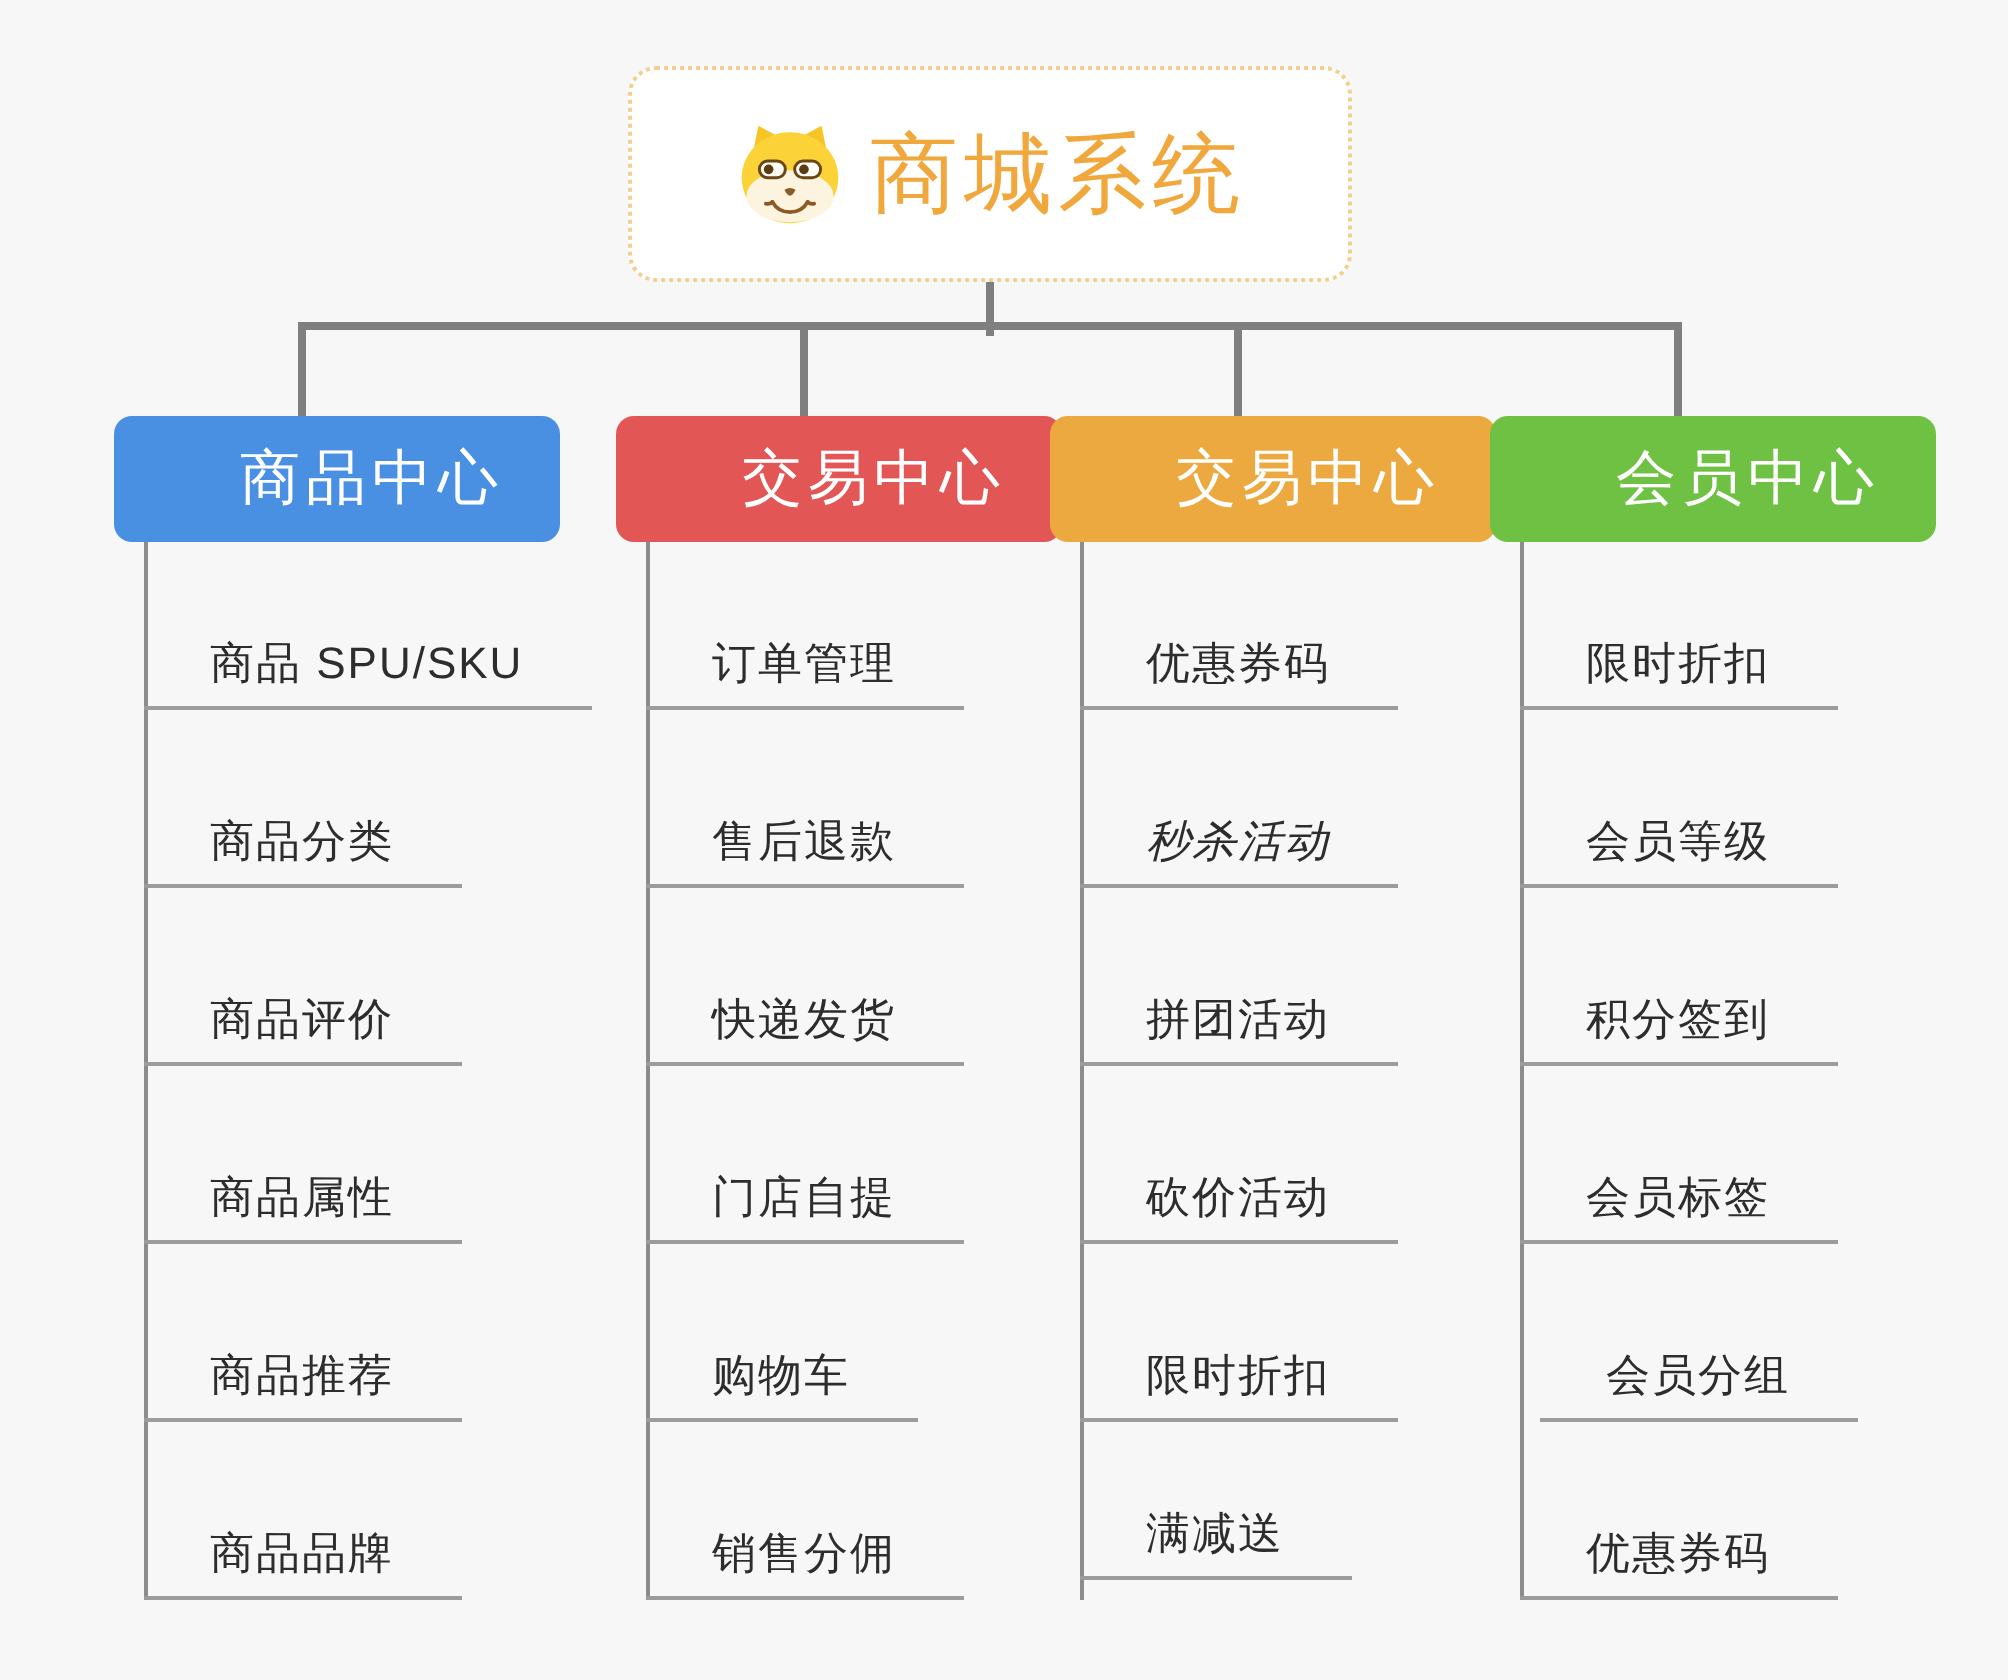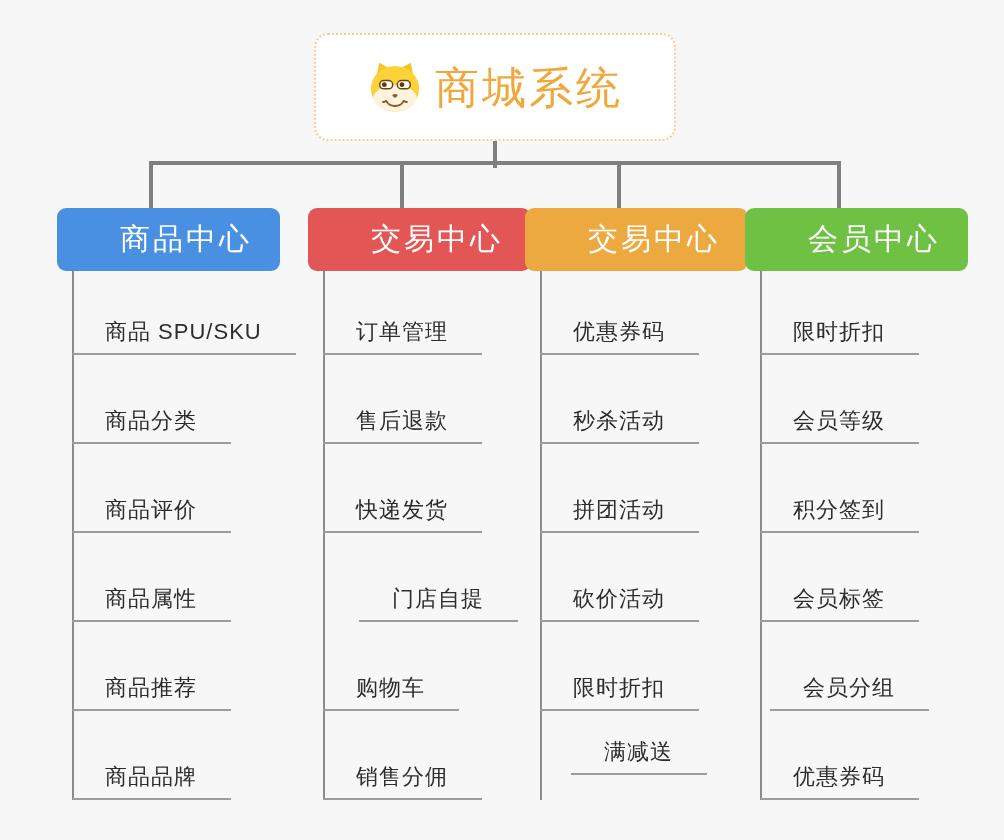--- a/index.html
+++ b/index.html
@@ -106,33 +106,33 @@
         <div class="leaf" style="top: 316px; text-align: right;"><span>商品属性</span></div>
         <div class="leaf" style="top: 405px;"><span>商品推荐</span></div>
         <div class="leaf" style="top: 494px;"><span>商品品牌</span></div>
       </div>
       <div class="conn conn-stub" style="left: 400px;"></div>
       <div class="branch-box" style="left: 308px; background: rgb(226, 87, 85);">交易中心</div>
       <div class="column" style="left: 323px;">
         <div class="leaf" style="top: 49px;"><span>订单管理</span></div>
         <div class="leaf" style="top: 138px;"><span>售后退款</span></div>
         <div class="leaf" style="top: 227px;"><span>快递发货</span></div>
-        <div class="leaf" style="top: 316px; margin-left: 36px;"><span>门店自提</span></div>
+        <div class="leaf" style="top: 316px;"><span>门店自提</span></div>
         <div class="leaf" style="top: 405px;"><span>购物车</span></div>
         <div class="leaf" style="top: 494px;"><span>销售分佣</span></div>
       </div>
       <div class="conn conn-stub" style="left: 617px;"></div>
       <div class="branch-box" style="left: 525px; background: rgb(235, 169, 63);">交易中心</div>
       <div class="column" style="left: 540px;">
         <div class="leaf" style="top: 49px;"><span>优惠券码</span></div>
-        <div class="leaf" style="top: 138px;"><span>秒杀活动</span></div>
+        <div class="leaf" style="top: 138px; font-style: italic;"><span>秒杀活动</span></div>
         <div class="leaf" style="top: 227px;"><span>拼团活动</span></div>
         <div class="leaf" style="top: 316px;"><span>砍价活动</span></div>
         <div class="leaf" style="top: 405px;"><span>限时折扣</span></div>
-        <div class="leaf" style="top: 469px; padding-left: 31px;"><span>满减送</span></div>
+        <div class="leaf" style="top: 484px;"><span>满减送</span></div>
       </div>
       <div class="conn conn-stub" style="left: 837px;"></div>
       <div class="branch-box" style="left: 745px; background: rgb(110, 193, 66);">会员中心</div>
       <div class="column" style="left: 760px;">
         <div class="leaf" style="top: 49px;"><span>限时折扣</span></div>
         <div class="leaf" style="top: 138px;"><span>会员等级</span></div>
         <div class="leaf" style="top: 227px;"><span>积分签到</span></div>
         <div class="leaf" style="top: 316px;"><span>会员标签</span></div>
         <div class="leaf" style="top: 405px; padding-left: 10px;"><span>会员分组</span></div>
         <div class="leaf" style="top: 494px;"><span>优惠券码</span></div>

